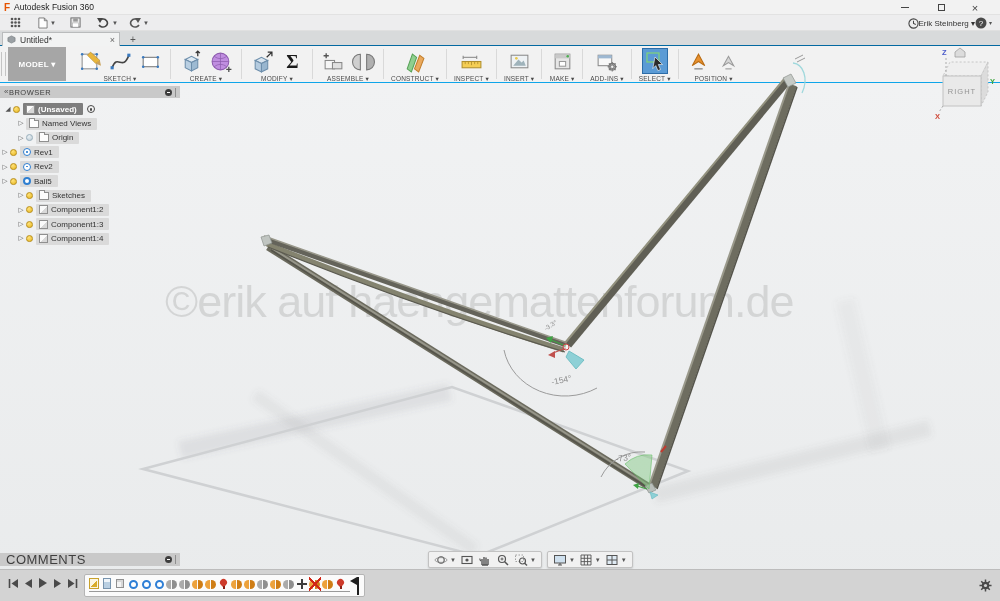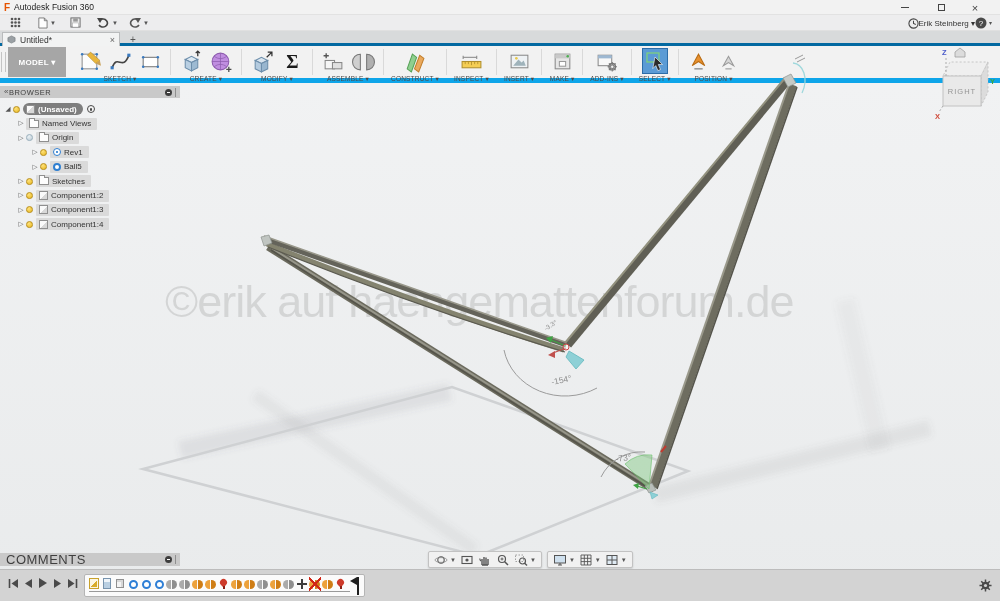--- a/index.html
+++ b/index.html
@@ -18,31 +18,31 @@
 
   
   .qat{position:absolute;left:0;top:15px;width:1000px;height:16px;background:#ededee;
        display:flex;align-items:center;border-bottom:1px solid #e0e0e0;}
   .qbtn{display:flex;align-items:center;margin-left:10px;}
   .qbtn svg{display:block}
   .caret{font-size:6px;color:#555;margin-left:2px;line-height:1;}
   .qat-right{position:absolute;right:8px;top:0;height:16px;display:flex;align-items:center;gap:0;font-size:8px;color:#333;}
 
   
-  .tabbar{position:absolute;left:0;top:31px;width:1000px;height:15px;background:#d8dadb;border-bottom:3px solid #0369a1;}
+  .tabbar{position:absolute;left:0;top:31px;width:1000px;height:15px;background:#d8dadb;border-bottom:1px solid #0369a1;}
   .tab{position:absolute;left:2px;top:1px;width:118px;height:14px;background:#f2f3f3;border:1px solid #b9bbbc;border-bottom:none;
        display:flex;align-items:center;font-size:8.5px;color:#333;padding:0 4px;}
   .tab .tname{flex:1;margin-left:4px;}
   .tab .tclose{color:#666;font-size:9px;}
   .newtab{position:absolute;left:126px;top:1px;width:14px;height:14px;color:#555;font-size:10px;
           display:flex;align-items:center;justify-content:center;}
 
   
   .ribbon{position:absolute;left:0;top:46px;width:1000px;height:37px;background:#f2f2f2;
-          border-bottom:5px solid #0ea5e9;display:flex;align-items:stretch;}
+          border-bottom:1px solid #0ea5e9;display:flex;align-items:stretch;}
   .grip{width:5px;margin:6px 1px;border-left:1px solid #c4c4c4;border-right:1px solid #c4c4c4;}
   .wsbtn{width:58px;margin:1px 4px 1px 1px;background:#a6a6a6;color:#fff;font-size:8px;font-weight:bold;
          display:flex;align-items:center;justify-content:center;letter-spacing:.3px;}
   .rg{display:flex;flex-direction:column;align-items:center;padding:2px 7px 1px 7px;}
   .ricons{height:26px;display:flex;align-items:center;gap:4px;}
   .rbtn{display:flex;align-items:center;justify-content:center;width:26px;height:26px;}
   .rbtn.sel-active{background:#5b9bd5;border:1px solid #2d6da8;}
   .rlabel{font-size:6.5px;color:#4a4a4a;margin-top:1px;white-space:nowrap;letter-spacing:.2px;}
   .rsep{width:1px;background:#d9d9d9;margin:3px 0;}
 
@@ -58,24 +58,24 @@
   .browser{position:absolute;left:0;top:86px;width:180px;font-size:8px;color:#333;}
   .phead{height:12px;background:#c9c9c9;display:flex;align-items:center;padding:0 4px;color:#3f3f3f;
          font-size:7.5px;letter-spacing:.5px;}
   .phead .ptitle{flex:1;margin-left:0;}
   .collapse-ic{color:#555;font-size:8px;line-height:1;}
   .pdot{width:7px;height:7px;border-radius:50%;background:#3d3d3d;position:relative;margin-right:3px;}
   .pdot::after{content:"";position:absolute;left:2px;top:3px;width:3px;height:1px;background:#fff;}
   .presize{width:1px;height:9px;background:#8f8f8f;}
   .tree{margin-top:4px;}
   .trow{display:flex;align-items:center;height:14.4px;}
-  .lv0{padding-left:3px}.lv1{padding-left:16px}.lv2{padding-left:30px}
+  .lv0{padding-left:3px}.lv1{padding-left:16px}.lv2{}
   .tw{width:10px;text-align:center;color:#555;font-size:6.5px;line-height:1;}
   .chip{display:flex;align-items:center;gap:3px;background:#dadada;padding:1.5px 6px 1.5px 3px;border-radius:1px;}
-  .chip.rootchip{background:#7e7e7e;color:#fff;font-weight:bold;border-radius:6px;}
+  .chip.rootchip{background:#7e7e7e;color:#fff;font-weight:bold;}
   .bulb{width:7px;height:7px;border-radius:50% 50% 45% 45%;background:radial-gradient(circle at 35% 30%,#ffe27a,#e8b821);
         border:1px solid #b98f1d;flex:none;}
   .bulb.pale{background:radial-gradient(circle at 35% 30%,#e9f0f4,#becdd6);border-color:#9ab0bd;}
   .folder-ic{width:10px;height:8px;background:#fdfdfd;border:1px solid #8f8f8f;position:relative;flex:none;}
   .folder-ic::before{content:"";position:absolute;left:-1px;top:-3px;width:4px;height:2px;background:#fdfdfd;border:1px solid #8f8f8f;border-bottom:none;}
   .cube-ic{width:9px;height:9px;background:linear-gradient(135deg,#fafafa 50%,#d8d8d8 50%);border:1px solid #8f8f8f;position:relative;flex:none;}
   .cube-ic.pinned::after{content:"";position:absolute;right:-1px;bottom:-1px;width:3px;height:3px;border-radius:50%;background:#cd3a2a;}
   .rev-ic{width:8px;height:8px;border:1.5px solid #2f7fd1;border-radius:50%;position:relative;flex:none;background:#fff;}
   .rev-ic::after{content:"";position:absolute;left:2px;top:2px;width:1.5px;height:1.5px;background:#2f7fd1;border-radius:50%;}
   .ball-ic{width:8px;height:8px;border:2.2px solid #2f7fd1;border-radius:50%;background:#fff;flex:none;}
@@ -540,20 +540,28 @@
         <span class="bulb" style="margin-right:3px"></span>
         <span class="chip">
           <span class="rev-ic"></span>
           <span>Rev1</span>
         </span>
       </div>
       <div class="trow lv2">
         <span class="tw">▷</span>
         <span class="bulb" style="margin-right:3px"></span>
         <span class="chip">
+          <span class="rev-ic"></span>
+          <span>Rev2</span>
+        </span>
+      </div>
+      <div class="trow lv2">
+        <span class="tw">▷</span>
+        <span class="bulb" style="margin-right:3px"></span>
+        <span class="chip">
           <span class="ball-ic"></span>
           <span>Ball5</span>
         </span>
       </div>
       <div class="trow lv1">
         <span class="tw">▷</span>
         <span class="bulb" style="margin-right:3px"></span>
         <span class="chip">
           <span class="folder-ic"></span>
           <span>Sketches</span>

